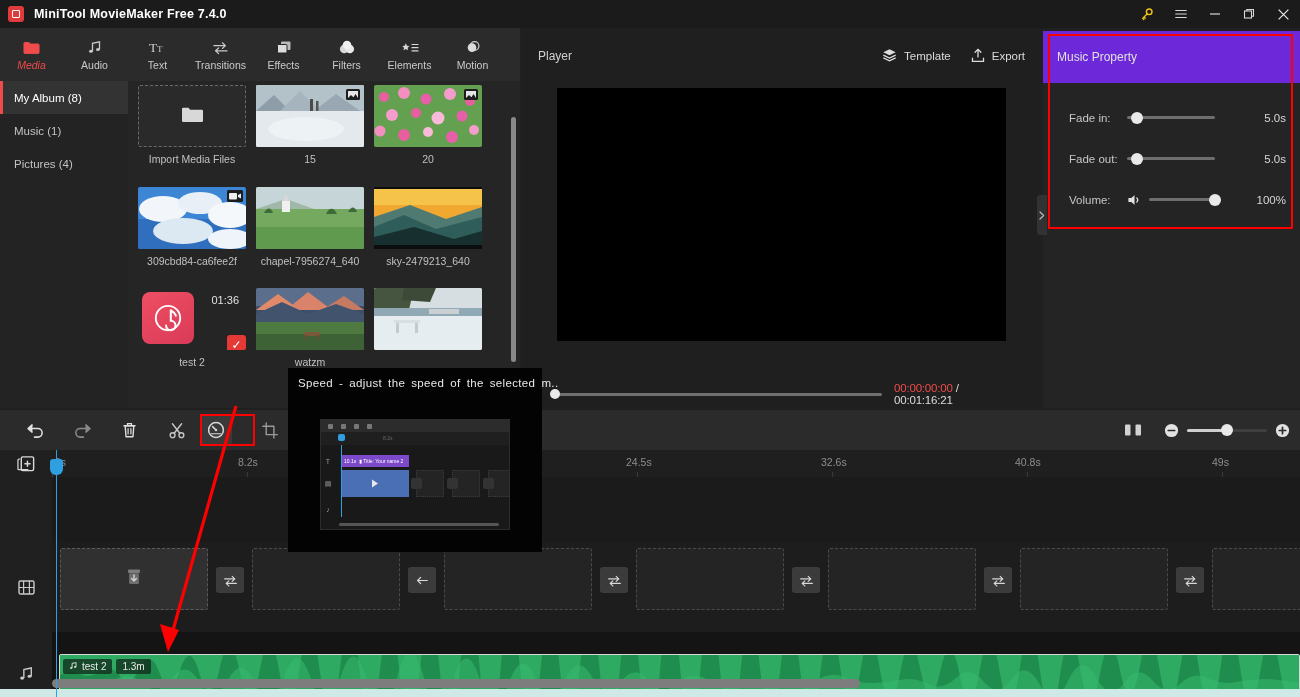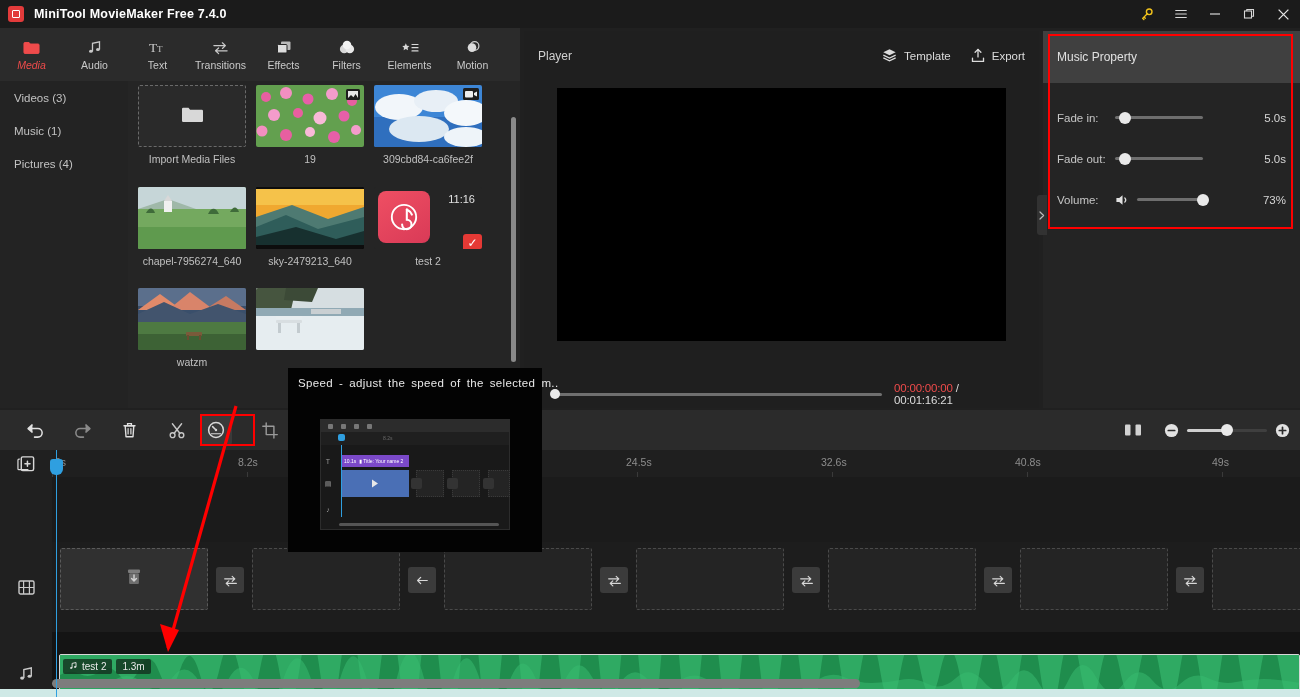--- a/index.html
+++ b/index.html
@@ -151,26 +151,26 @@
     font-size: 11px; color: #c8c8c8;
   }
   .fs-btn { width: 30px; height: 26px; display: flex; align-items: center; justify-content: center; }
 
   
   .proppanel {
     position: absolute; left: 1043px; top: 31px; width: 257px; height: 377px;
     background: #242424;
   }
   .prop-head {
-    height: 52px; background: #404040; display: flex; align-items: center; padding-left: 14px;
+    height: 52px; background: #6d28d9; display: flex; align-items: center; padding-left: 14px;
     font-size: 12px; color: #e0e0e0; text-align: right;
   }
   .prop-body { padding: 14px 14px 0 14px; }
   .prop-row { height: 41px; display: flex; align-items: center; font-size: 11.5px; color: #c6c6c6; }
-  .prop-row .plbl { width: 58px; }
+  .prop-row .plbl { width: 58px; margin-left: 12px; }
   .slider { position: relative; width: 88px; height: 3px; background: #6e6e6e; border-radius: 2px; }
   .slider .knob {
     position: absolute; top: -4.5px; width: 12px; height: 12px; border-radius: 50%;
     background: #e9e9e9;
   }
   .prop-row .pval { margin-left: auto; font-size: 11.5px; color: #d6d6d6; }
   .vol-icon-p { width: 22px; display: flex; align-items: center; }
   .red-outline {
     position: absolute; left: 1048px; top: 34px; width: 245px; height: 195px;
     border: 2px solid #ff0000; pointer-events: none; z-index: 30;
@@ -413,22 +413,22 @@
         <svg width="16" height="15" viewBox="0 0 16 15">
             <circle cx="9.6" cy="6" r="4.3" fill="none" stroke="#d0d0d0" stroke-width="1.2"></circle>
             <circle cx="7" cy="7.6" r="4.3" fill="#dcdcdc"></circle>
           </svg>
       </span>
       <span>Motion</span>
     </div>
   </div>
 
   <div class="albumbar">
-    <div class="album-item">
-        <span>Videos (3)</span>
+    <div class="album-item active">
+        <span>My Album (8)</span>
       </div>
     <div class="album-item">
         <span>Music (1)</span>
       </div>
     <div class="album-item">
         <span>Pictures (4)</span>
       </div>
   </div>
 
   <div class="mediapanel">
@@ -439,20 +439,43 @@
         <div class="mthumb">
           <span>
             <svg width="22" height="19" viewBox="0 0 22 19">
                 <path d="M1 4a1.2 1.2 0 011.2-1.2h5.3l1.6 2h11.7a1.2 1.2 0 011.2 1.2v10A1.2 1.2 0 0120.8 17H2.2A1.2 1.2 0 011 15.8z" fill="#d8d8d8"></path>
               </svg>
           </span>
         </div>
         <div class="mlabel">Import Media Files</div>
       </div>
 
+      <div class="mcell">
+        <div class="mthumb" style="background:linear-gradient(180deg,#cfd8dd 0%,#b9c5cc 38%,#e8edf0 100%);">
+          <svg width="108" height="62" viewBox="0 0 108 62" style="display:block">
+            <rect width="108" height="62" fill="#c9d3d9"></rect>
+            <rect y="0" width="108" height="26" fill="#b3c1c9"></rect>
+            <path d="M0 26 L18 10 L34 26 Z" fill="#8e9ea8"></path>
+            <path d="M24 26 L44 6 L64 26 Z" fill="#a6b4bd"></path>
+            <path d="M58 26 L80 9 L104 26 Z" fill="#98a7b1"></path>
+            <rect y="26" width="108" height="36" fill="#e3e9ec"></rect>
+            <ellipse cx="50" cy="44" rx="38" ry="12" fill="#edf2f4"></ellipse>
+            <rect x="54" y="14" width="3" height="12" fill="#4a4a4a"></rect>
+            <rect x="60" y="16" width="2.5" height="10" fill="#555"></rect>
+          </svg>
+          <span class="badge-vid">
+            <svg width="14" height="11" viewBox="0 0 14 11">
+                <rect x="0" y="0" width="14" height="11" rx="1.5" fill="#1d1d1d"></rect>
+                <rect x="2" y="2" width="10" height="7" fill="#e6e6e6"></rect>
+                <path d="M2 9l3-3 2.4 2.2L9.6 5 12 9z" fill="#1d1d1d"></path>
+              </svg>
+          </span>
+        </div>
+        <div class="mlabel">15</div>
+      </div>
 
       <div class="mcell">
         <div class="mthumb">
           <svg width="108" height="62" viewBox="0 0 108 62" style="display:block">
             <rect width="108" height="62" fill="#63a04f"></rect>
             <g>
               <circle cx="10" cy="12" r="5" fill="#e85fa0"></circle>
                 <circle cx="30" cy="8" r="6" fill="#f28fc0"></circle>
               <circle cx="52" cy="14" r="5.5" fill="#e75fa8"></circle>
                 <circle cx="76" cy="9" r="6" fill="#f49ccb"></circle>
@@ -469,21 +492,21 @@
             </g>
           </svg>
           <span class="badge-vid">
             <svg width="14" height="11" viewBox="0 0 14 11">
                 <rect x="0" y="0" width="14" height="11" rx="1.5" fill="#1d1d1d"></rect>
                 <rect x="2" y="2" width="10" height="7" fill="#e6e6e6"></rect>
                 <path d="M2 9l3-3 2.4 2.2L9.6 5 12 9z" fill="#1d1d1d"></path>
               </svg>
           </span>
         </div>
-        <div class="mlabel">19</div>
+        <div class="mlabel">20</div>
       </div>
 
       <div class="mcell">
         <div class="mthumb">
           <svg width="108" height="62" viewBox="0 0 108 62" style="display:block">
             <rect width="108" height="62" fill="#3d86d6"></rect>
             <rect y="32" width="108" height="30" fill="#2f6fbe"></rect>
             <ellipse cx="25" cy="22" rx="24" ry="13" fill="#f2f6fa"></ellipse>
             <ellipse cx="62" cy="16" rx="22" ry="11" fill="#e8eff6"></ellipse>
             <ellipse cx="92" cy="28" rx="22" ry="13" fill="#f4f8fb"></ellipse>
@@ -535,21 +558,21 @@
 
       <div class="mcell">
         <div class="mthumb audio-thumb">
           <div class="audio-sq">
             <svg width="30" height="30" viewBox="0 0 32 32">
               <path d="M14 24a5 5 0 105-5V8" fill="none" stroke="#fff" stroke-width="2.2" stroke-linecap="round"></path>
               <path d="M19 8c3 1.6 4.6 3.4 5.4 5.4" fill="none" stroke="#fff" stroke-width="2.2" stroke-linecap="round"></path>
               <circle cx="16" cy="16" r="13" fill="none" stroke="#fff" stroke-width="2"></circle>
             </svg>
           </div>
-          <div class="dur">11:16</div>
+          <div class="dur">01:36</div>
           <div class="check-badge">✓</div>
         </div>
         <div class="mlabel">test 2</div>
       </div>
 
       <div class="mcell">
         <div class="mthumb">
           <svg width="108" height="62" viewBox="0 0 108 62" style="display:block">
             <rect width="108" height="62" fill="#3a4f6b"></rect>
             <rect width="108" height="18" fill="#5b6f8c"></rect>
@@ -700,21 +723,21 @@
         <div class="plbl">Volume:</div>
         <div class="vol-icon-p">
           <svg width="16" height="14" viewBox="0 0 17 14">
               <path d="M1.5 5h3L8 2v10L4.5 9h-3z" fill="#e0e0e0"></path>
               <path d="M10.4 4.7a3.4 3.4 0 010 4.6" fill="none" stroke="#e0e0e0" stroke-width="1.3" stroke-linecap="round"></path>
             </svg>
         </div>
         <div class="slider" style="width:68px">
             <div class="knob" style="right:-4px"></div>
           </div>
-        <div class="pval">73%</div>
+        <div class="pval">100%</div>
       </div>
     </div>
   </div>
   <div class="red-outline"></div>
   <div class="panel-collapse">
     <svg width="6" height="9" viewBox="0 0 6 9">
         <path d="M1 1l3.6 3.5L1 8" fill="none" stroke="#bbb" stroke-width="1.2" stroke-linecap="round" stroke-linejoin="round"></path>
       </svg>
   </div>
 

